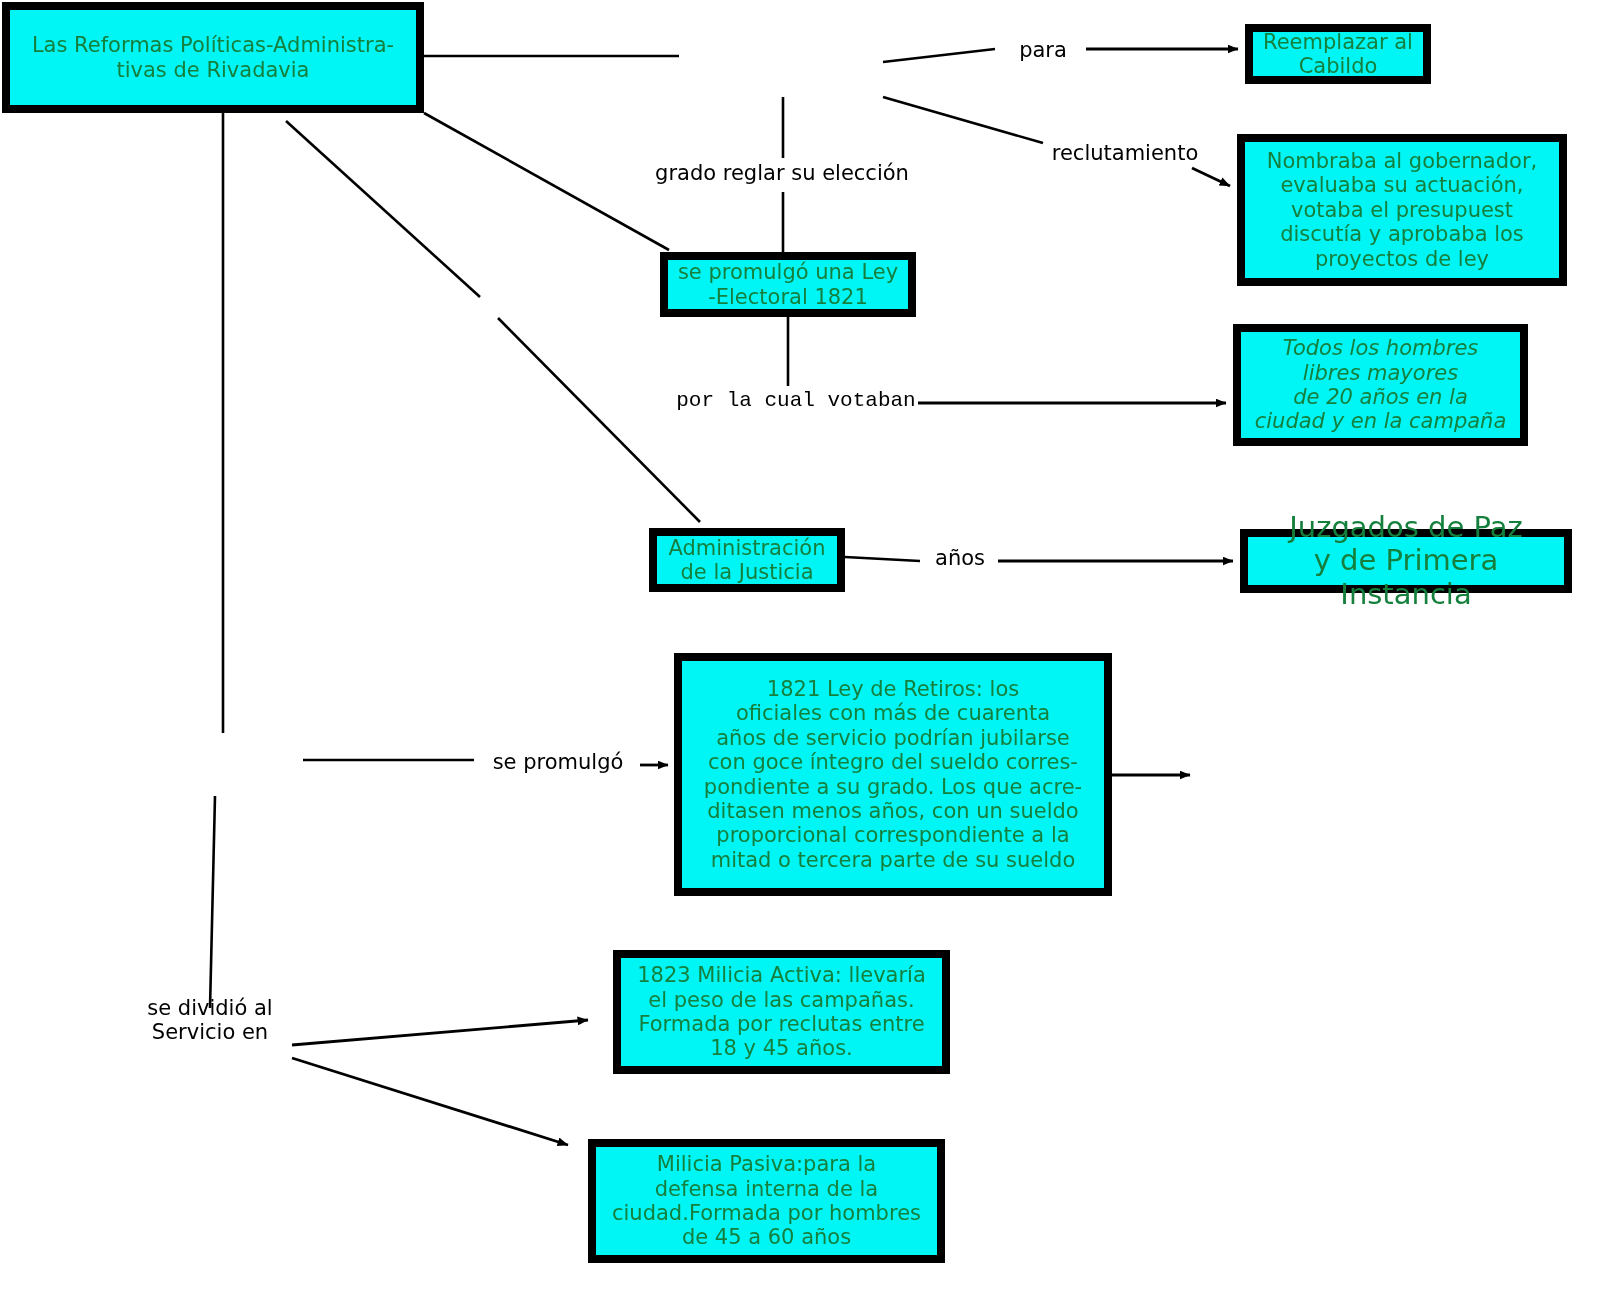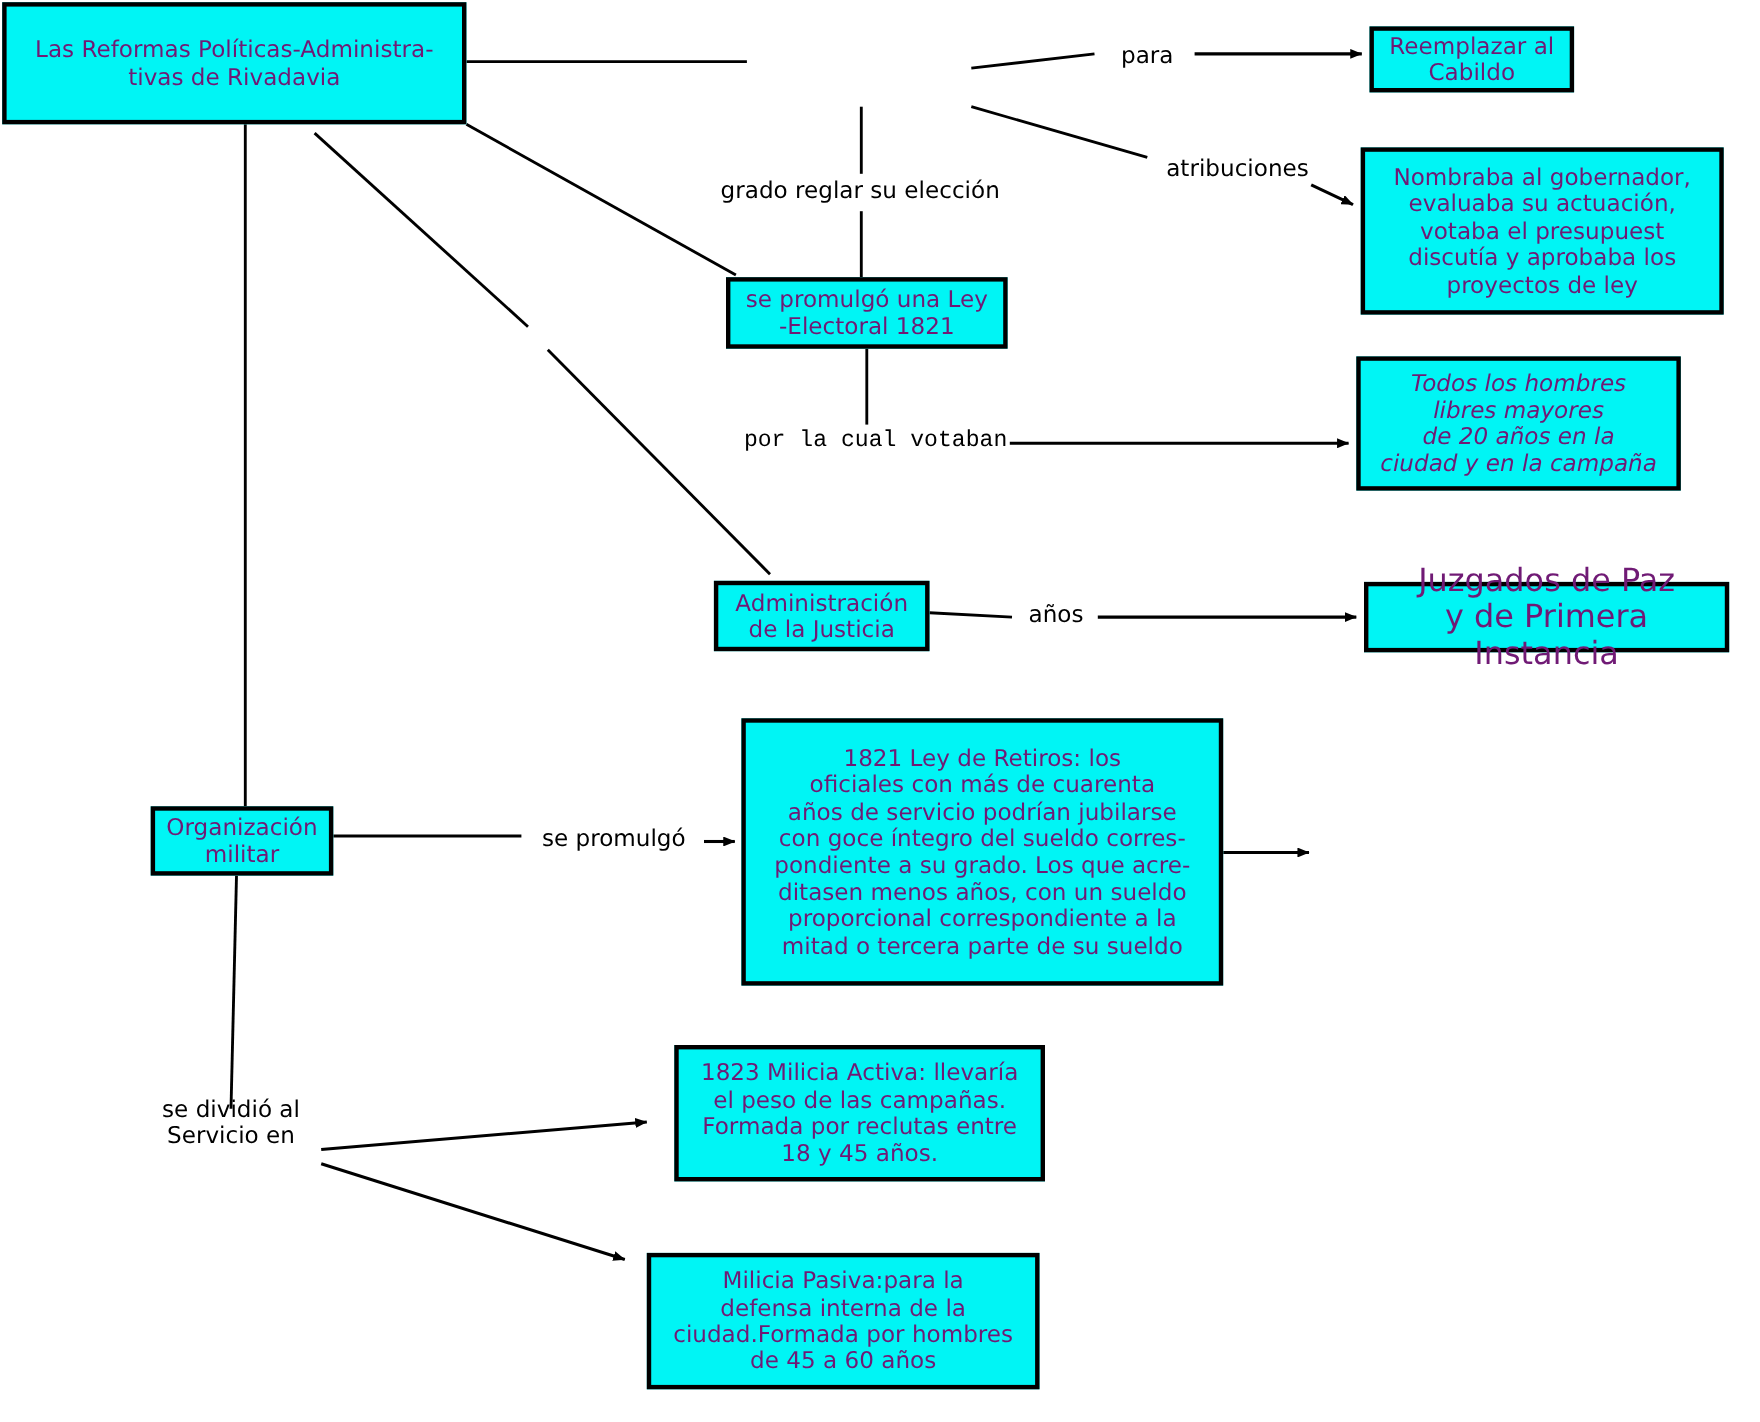--- a/index.html
+++ b/index.html
@@ -18,27 +18,27 @@
   #edges {
     position: absolute;
     left: 0; top: 0;
     width: 1600px;
     height: 1293px;
     pointer-events: none;
   }
   .node {
     position: absolute;
     background: #00f5f5;
-    border: 4px solid #000000;
+    border: 8px solid #000000;
     box-sizing: border-box;
     display: flex;
     align-items: center;
     justify-content: center;
     text-align: center;
-    color: #701a75;
+    color: #15803d;
     line-height: 1.16;
     white-space: pre-line;
     z-index: 2;
   }
   .label {
     position: absolute;
     color: #000000;
     background: transparent;
     text-align: center;
     white-space: pre-line;
@@ -114,22 +114,20 @@
 libres mayores
 de 20 años en la
 ciudad y en la campaña</div>
 
   <div class="node" style="left:649px; top:528px; width:196px; height:64px; font-size:21px;">Administración
 de la Justicia</div>
 
   <div class="node" style="left:1240px; top:529px; width:332px; height:64px; font-size:29px;">Juzgados de Paz
 y de Primera Instancia</div>
 
-  <div class="node" style="left:137px; top:733px; width:166px; height:63px; font-size:21px;">Organización
-militar</div>
 
   <div class="node" style="left:674px; top:653px; width:438px; height:243px; font-size:21px;">1821 Ley de Retiros: los
 oficiales con más de cuarenta
 años de servicio podrían jubilarse
 con goce íntegro del sueldo corres-
 pondiente a su grado. Los que acre-
 ditasen menos años, con un sueldo
 proporcional correspondiente a la
 mitad o tercera parte de su sueldo</div>
 
@@ -139,21 +137,21 @@
 Formada por reclutas entre
 18 y 45 años.</div>
 
   <div class="node" style="left:588px; top:1139px; width:357px; height:124px; font-size:21px;">Milicia Pasiva:para la
 defensa interna de la
 ciudad.Formada por hombres
 de 45 a 60 años</div>
 
   <div class="label" style="left:998px; top:38px; width:90px; font-size:21px;">para</div>
 
-  <div class="label" style="left:1045px; top:141px; width:160px; font-size:21px;">atribuciones</div>
+  <div class="label" style="left:1045px; top:141px; width:160px; font-size:21px;">reclutamiento</div>
 
   <div class="label" style="left:640px; top:161px; width:284px; font-size:21px;">grado reglar su elección</div>
 
   <div class="label" style="left:676px; top:389px; width:240px; font-size:21px;font-family:Liberation Mono, monospace;">por la cual votaban</div>
 
   <div class="label" style="left:925px; top:546px; width:70px; font-size:21px;">años</div>
 
   <div class="label" style="left:478px; top:750px; width:160px; font-size:21px;">se promulgó</div>
 
   <div class="label" style="left:130px; top:996px; width:160px; font-size:21px;">se dividió al

